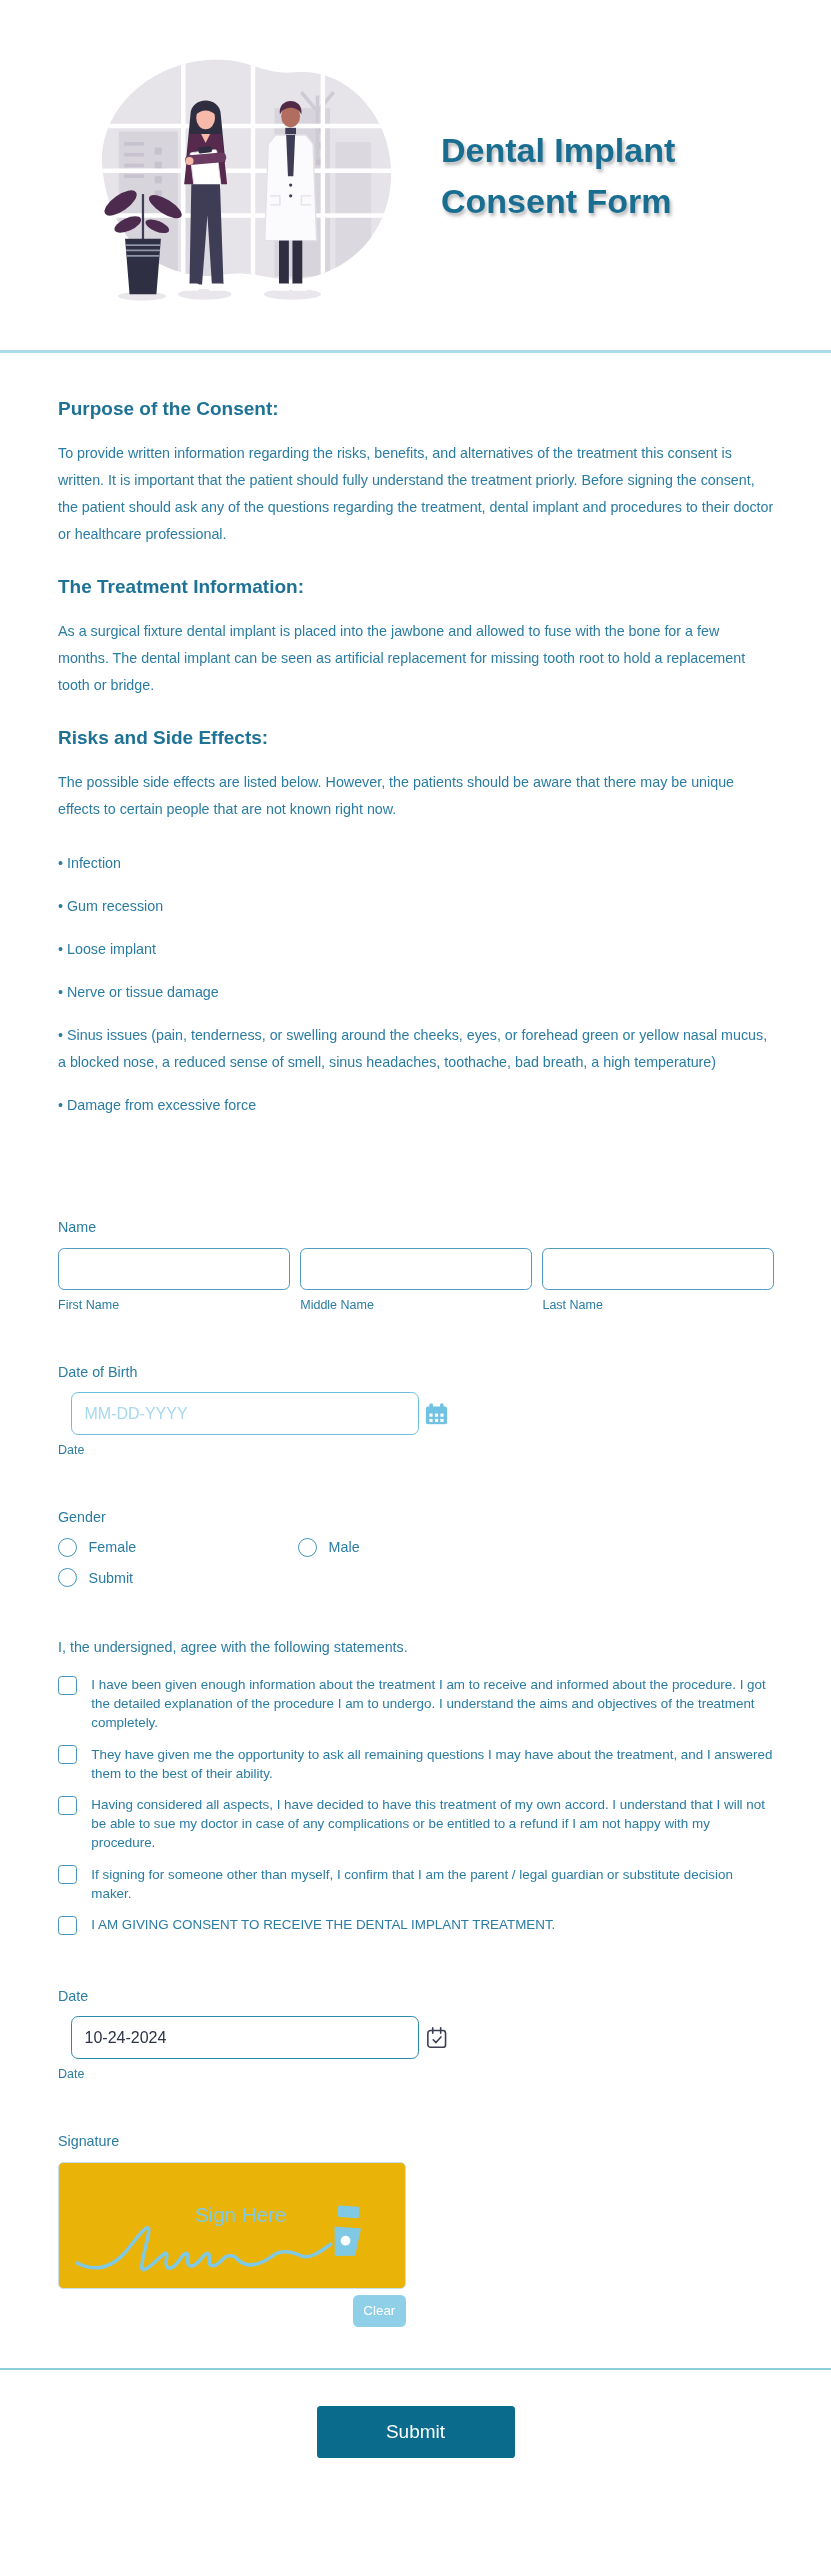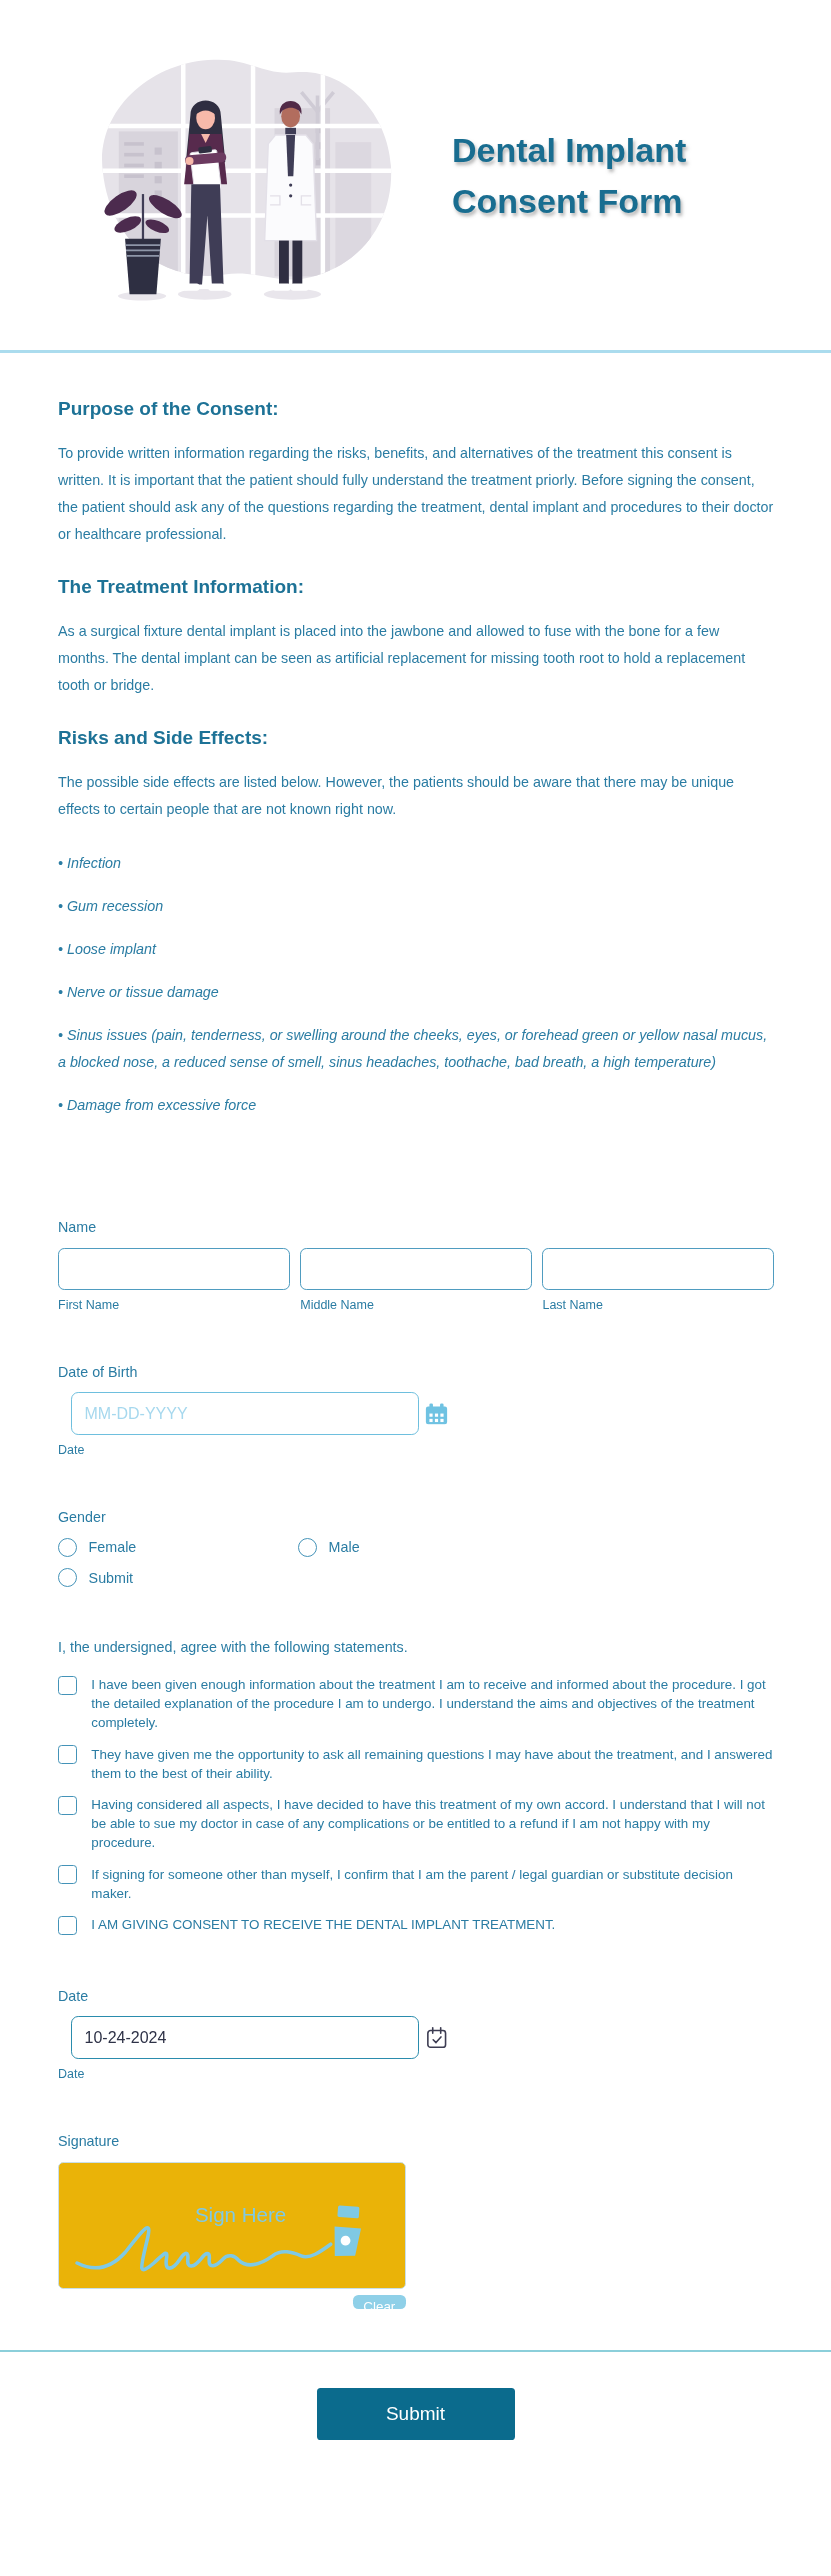--- a/index.html
+++ b/index.html
@@ -2,30 +2,30 @@
 <html style="font-size:14.3px"><head>
 <meta charset="utf-8">
 <style>
   html,body{margin:0;padding:0;background:#fff;}
   body{font-family:"Liberation Sans", sans-serif;}
   .page{width:831px;margin:0 auto;background:#fff;min-height:2576px;box-sizing:border-box;}
 
   
   .header{position:relative;height:350px;background:#fff;overflow:hidden;}
   .illustration{position:absolute;left:49px;top:25px;width:358px;height:288px;}
-  .form-title{position:absolute;left:452px;top:125px;font-size:34px;line-height:51px;
+  .form-title{position:absolute;left:441px;top:125px;font-size:34px;line-height:51px;
     font-weight:bold;color:#196d90;text-shadow:1.8px 2.7px 3.6px rgba(110,110,110,0.5);}
   .divider-top{height:2.7px;background:#abdcee;}
 
   
   .content{padding:46px 57px 0 58px;box-sizing:border-box;}
   .rich h3{font-size:19px;line-height:19.7px;color:#1d7296;font-weight:bold;margin:0 0 21.5px 0;}
   .rich h3.mt{margin-top:29px;}
   .rich p{font-size:14.3px;line-height:27px;color:#2a7ca3;margin:0 0 27px 0;max-width:720px;}
-  .rich p.bullet{margin:0 0 16px 0;font-style:italic;}
+  .rich p.bullet{margin:0 0 16px 0;}
 
   
   .group{margin-top:52px;}
   .group.first{margin-top:100px;}
   .field-label{font-size:14.3px;color:#2a7ca3;margin-bottom:12.5px;}
   .sublabel{font-size:12.5px;color:#2a7ca3;margin-top:8px;}
 
   .name-row{display:flex;gap:10.7px;}
   .name-col{flex:1;}
   .text-input{box-sizing:border-box;width:100%;height:42px;border:0.9px solid #4f9cc0;
@@ -50,21 +50,21 @@
   .check-row{display:flex;align-items:flex-start;gap:14.3px;margin-bottom:12.5px;max-width:715px;}
   .checkbox{width:19px;height:19px;border:1.3px solid #4493b8;border-radius:3.6px;background:#fff;
     box-sizing:border-box;flex:0 0 auto;margin-top:0.9px;cursor:pointer;}
   .check-text{font-size:13.4px;line-height:19px;color:#2a7ca3;}
   .check-text.caps{line-height:20.6px;}
 
   .sig-box{box-sizing:border-box;width:348px;height:127px;border:0.9px solid #c9dfe9;
     border-radius:5.4px;background:#eab308;position:relative;cursor:crosshair;}
   .clear-row{width:348px;display:flex;justify-content:flex-end;margin-top:6.3px;}
   .clear-btn{background:#8fd0e8;color:#fff;border:none;border-radius:5.4px;font-size:13.4px;
-    font-family:"Liberation Sans",sans-serif;padding:3.6px 10.7px;height:14px;cursor:pointer;}
+    font-family:"Liberation Sans",sans-serif;padding:3.6px 10.7px;height:32px;cursor:pointer;}
 
   .divider-bottom{height:1.8px;background:#8ccfda;margin-top:41px;}
   .footer{padding:36px 0 46px 0;display:flex;justify-content:center;align-items:center;}
   .submit-btn{width:198px;height:52px;background:#0b6b8d;color:#fff;border:none;border-radius:3.6px;
     font-family:"Liberation Sans",sans-serif;font-size:19px;cursor:pointer;}
 </style>
 </head>
 <body>
 
 <div class="page">

